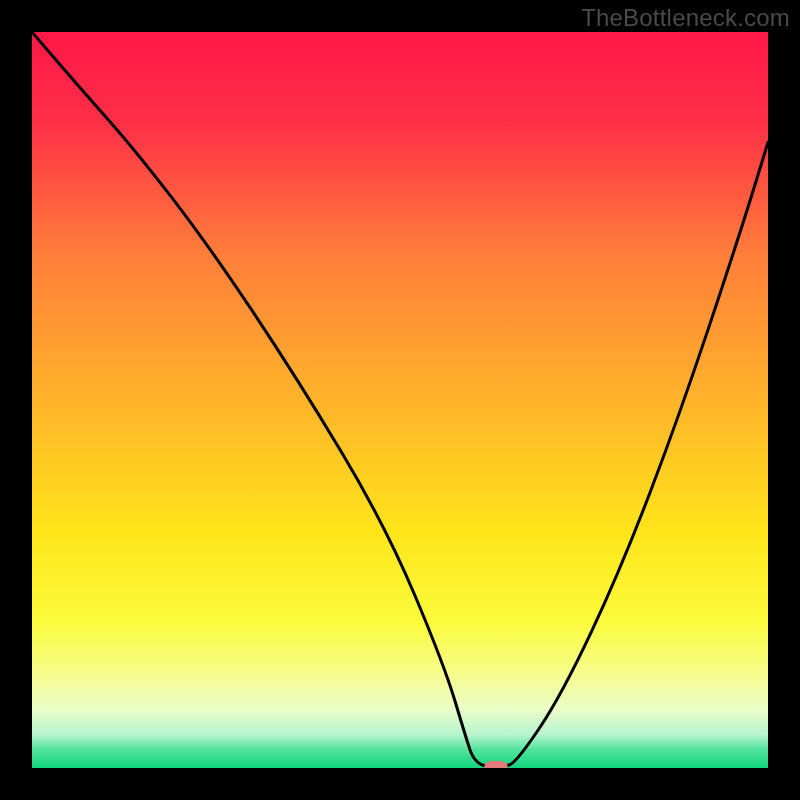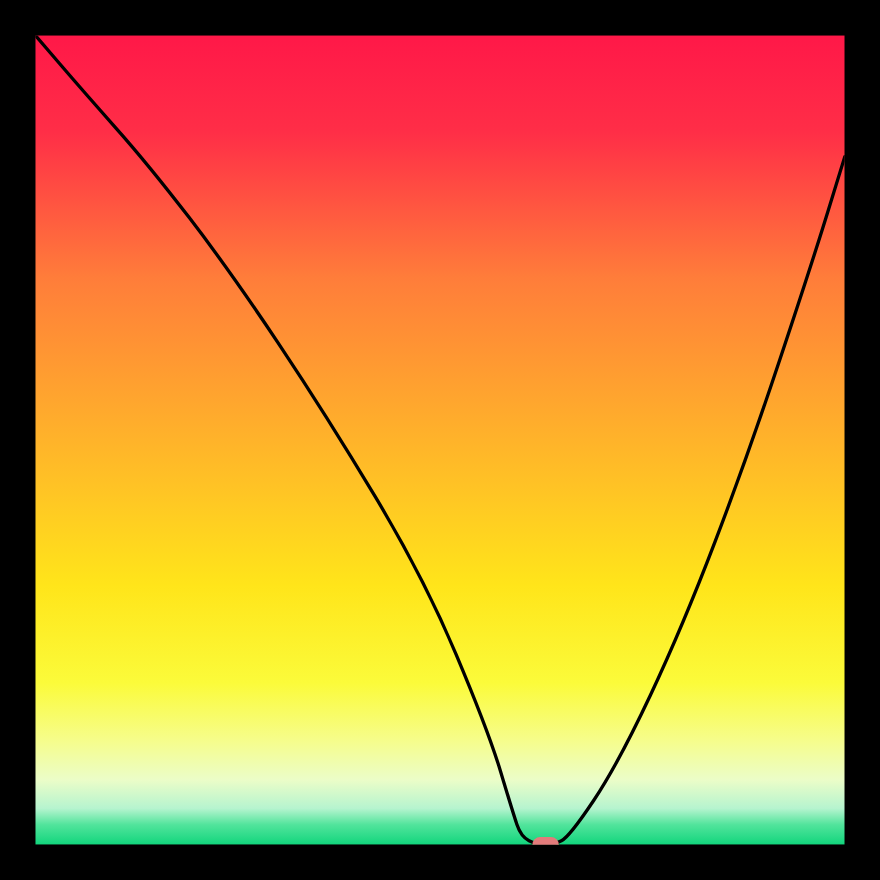--- a/index.html
+++ b/index.html
@@ -55,20 +55,21 @@
     border-radius: 7px;
     background: #e37b7b;
     transform: translate(-50%, -50%);
     z-index: 5;
   }
 </style>
 </head>
 <body>
 
 <div class="container">
+  <div class="watermark">TheBottleneck.com</div>
 
   <div class="plot-frame">
     <svg class="gradient" viewBox="0 0 736 736" preserveAspectRatio="none">
       <defs>
         <linearGradient id="bg-grad" x1="0" y1="0" x2="0" y2="1">
             <stop offset="0%" stop-color="#ff1848"></stop>
             <stop offset="12%" stop-color="#ff2e47"></stop>
             <stop offset="30%" stop-color="#ff7d3a"></stop>
             <stop offset="50%" stop-color="#ffb32a"></stop>
             <stop offset="68%" stop-color="#ffe51a"></stop>

